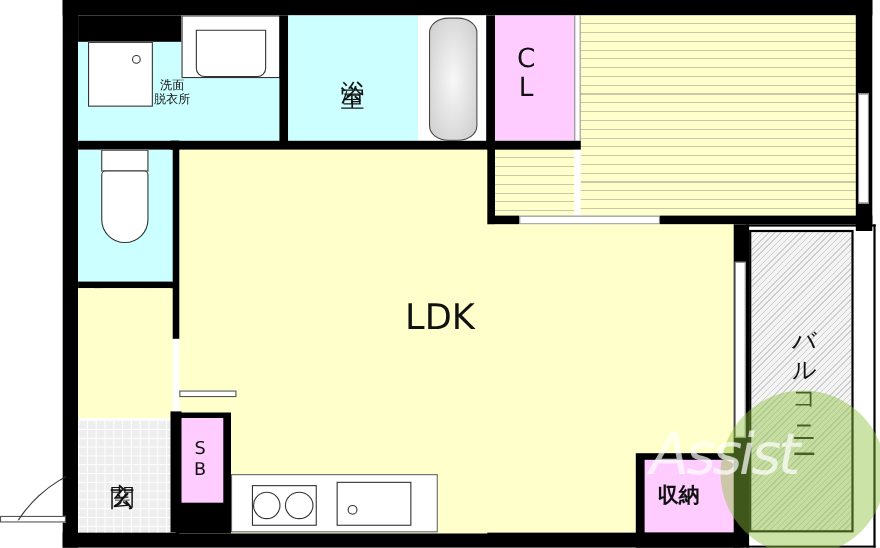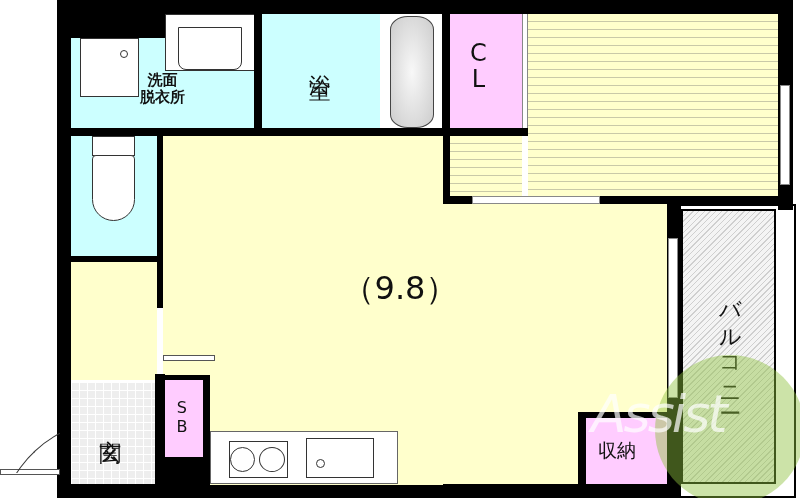--- a/index.html
+++ b/index.html
@@ -26,21 +26,21 @@
 <div class="wall" style="left:57px;top:0;width:736px;height:14px;"></div>
 <div class="wall" style="left:57px;top:0;width:14px;height:498px;"></div>
 <div class="wall" style="left:57px;top:484px;width:620px;height:14px;"></div>
 
 <div class="abs cyan" style="left:71px;top:37px;width:183px;height:92px;"></div>
 <div class="abs cyan" style="left:71px;top:14px;width:94px;height:24px;background:#000;"></div>
 <div class="fixture" style="left:80px;top:38px;width:59px;height:59px;"></div>
 <div class="circle" style="left:120px;top:50px;width:8px;height:8px;"></div>
 <div class="fixture" style="left:165px;top:14px;width:90px;height:57px;"></div>
 <div class="fixture" style="left:178px;top:27px;width:64px;height:43px;border-radius:0 0 8px 8px;"></div>
-<div class="label" style="left:140px;top:72px;font-size:15px;font-weight:bold;">
+<div class="label" style="left:140px;top:72px;font-size:11px;">
   <div>洗面</div>
   <div>脱衣所</div>
 </div>
 <div class="wall" style="left:254px;top:14px;width:8px;height:116px;"></div>
 
 <div class="abs cyan" style="left:262px;top:14px;width:118px;height:114px;"></div>
 <div class="abs" style="left:380px;top:14px;width:62px;height:114px;background:#fff;">
   <div style="position:absolute;left:10px;top:2px;width:42px;height:110px;border:1px solid #444;border-radius:40%/12%;background:radial-gradient(#f8f8f8,#cccccc);"></div>
 </div>
 <div class="label" style="left:300px;top:45px;font-size:22px;width:40px;">
@@ -64,21 +64,21 @@
 <div class="abs" style="left:780px;top:85px;width:10px;height:100px;background:#fff;border:1px solid #888;"></div>
 <div class="wall" style="left:442px;top:196px;width:30px;height:8px;"></div>
 <div class="abs" style="left:472px;top:196px;width:128px;height:8px;background:#fff;border:1px solid #888;"></div>
 <div class="wall" style="left:600px;top:196px;width:193px;height:8px;"></div>
 
 <div class="abs yellow" style="left:163px;top:135px;width:280px;height:350px;"></div>
 <div class="abs yellow" style="left:442px;top:204px;width:225px;height:280px;"></div>
 <div class="wall" style="left:155px;top:128px;width:295px;height:8px;"></div>
 <div class="wall" style="left:155px;top:128px;width:8px;height:180px;"></div>
 <div class="label" style="left:330px;top:270px;font-size:32px;width:140px;">
-  <div>（9.8）</div>
+  <div>LDK</div>
 </div>
 
 <div class="fixture" style="left:210px;top:431px;width:188px;height:53px;border-color:#666;"></div>
 <div class="fixture" style="left:229px;top:441px;width:59px;height:37px;"></div>
 <div class="circle" style="left:230px;top:447px;width:25px;height:25px;"></div>
 <div class="circle" style="left:259px;top:447px;width:26px;height:25px;"></div>
 <div class="fixture" style="left:306px;top:438px;width:68px;height:40px;"></div>
 <div class="circle" style="left:316px;top:459px;width:9px;height:9px;"></div>
 
 <div class="abs cyan" style="left:71px;top:136px;width:86px;height:121px;"></div>
@@ -101,21 +101,21 @@
 <div class="wall" style="left:155px;top:374px;width:10px;height:110px;"></div>
 
 <div class="wall" style="left:160px;top:375px;width:50px;height:110px;"></div>
 <div class="abs pink" style="left:165px;top:380px;width:38px;height:77px;"></div>
 <div class="label" style="left:172px;top:398px;font-size:16px;">
   <span class="vlabel" style="letter-spacing:0;">SB</span>
 </div>
 
 <div class="wall" style="left:578px;top:412px;width:95px;height:86px;"></div>
 <div class="abs pink" style="left:586px;top:418px;width:84px;height:66px;"></div>
-<div class="label" style="left:598px;top:440px;font-size:19px;">
+<div class="label" style="left:598px;top:440px;font-size:19px;font-weight:bold;">
   <span>収納</span>
 </div>
 
 <div class="wall" style="left:667px;top:204px;width:14px;height:294px;"></div>
 <div class="abs" style="left:668px;top:238px;width:10px;height:160px;background:#fff;border:1px solid #888;"></div>
 <div class="abs hatch" style="left:681px;top:209px;width:95px;height:275px;border:2px solid #000;"></div>
 <div class="abs" style="left:678px;top:204px;width:118px;height:294px;border:2px solid #000;border-left:none;"></div>
 <div class="label" style="left:718px;top:285px;font-size:22px;">
   <span class="vlabel">バルコニー</span>
 </div>

